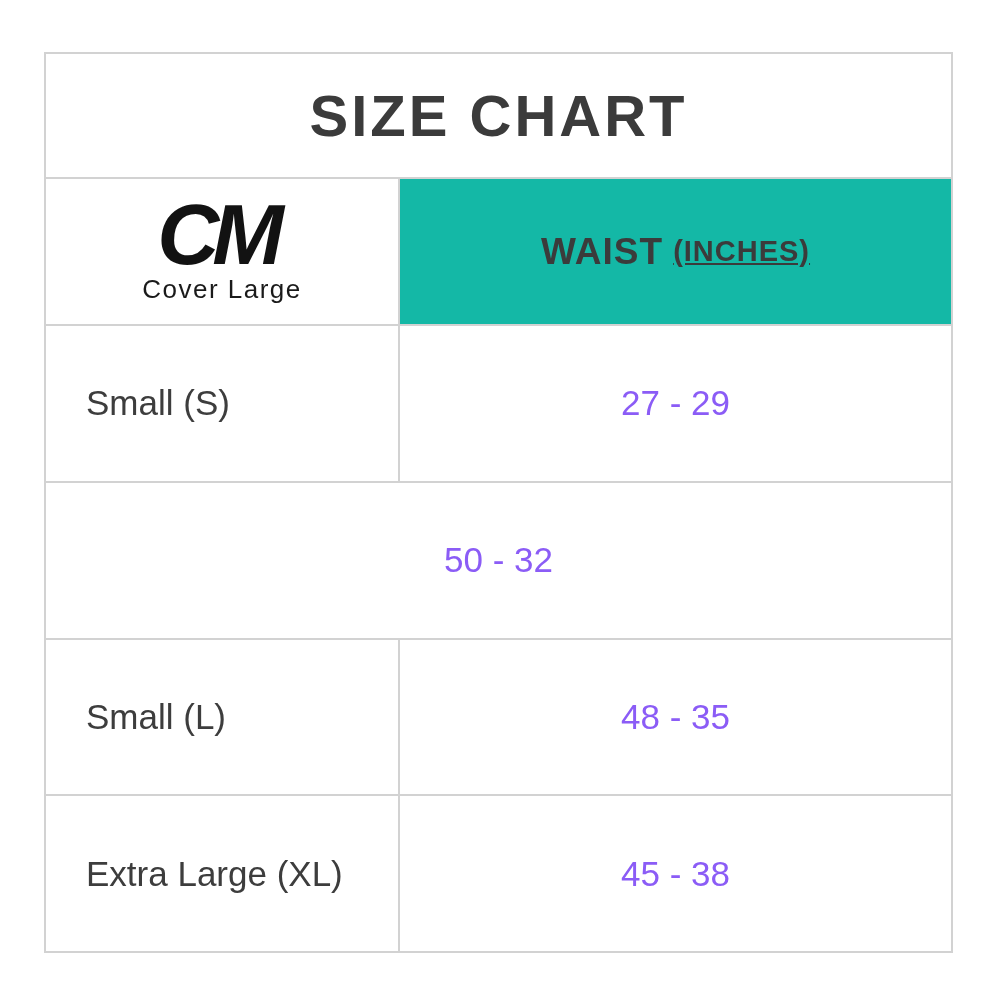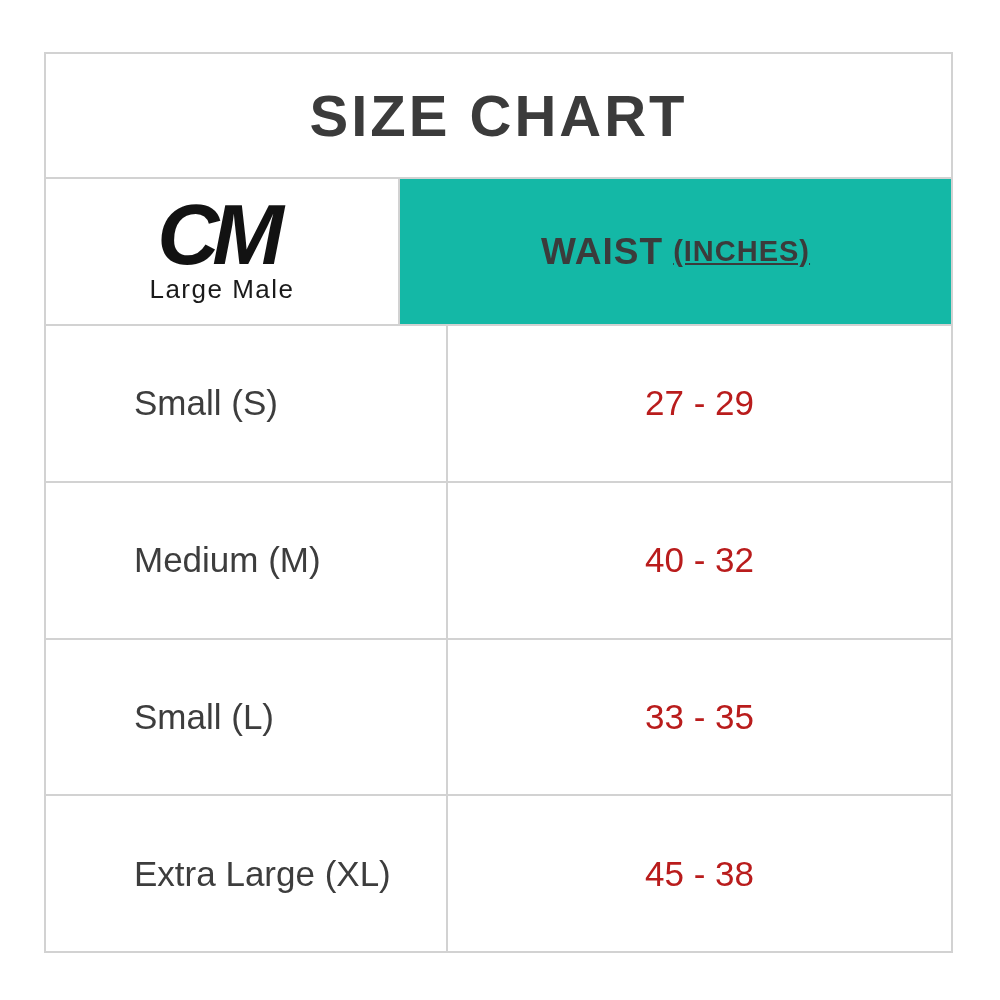--- a/index.html
+++ b/index.html
@@ -89,77 +89,75 @@
     color: #3b3b3b;
     letter-spacing: 1px;
     text-decoration: underline;
   }
   
   .data-row {
     flex: 1 1 auto;
     display: flex;
     border-bottom: 2px solid #d2d2d2;
     background: #ffffff;
-    padding-left: 48px;
   }
   .data-row:last-child { border-bottom: none; }
   .size-cell {
     width: 354px;
     flex: 0 0 354px;
     border-right: 2px solid #d2d2d2;
     display: flex;
     align-items: center;
     padding-left: 40px;
     font-size: 35px;
     color: #3d3d3d;
     white-space: nowrap;
   }
   .value-cell {
     flex: 1;
     display: flex;
     align-items: center;
     justify-content: center;
     font-size: 35px;
-    color: #b91c1c;
+    color: #8b5cf6;
     white-space: nowrap;
   }
 </style>
 </head>
 <body>
 
 <div class="size-chart">
 
   <div class="title-row">
     <div class="chart-title">SIZE CHART</div>
   </div>
 
   <div class="header-row">
     <div class="logo-cell">
       <div class="logo-cm">CM</div>
-      <div class="logo-sub">Large Male</div>
+      <div class="logo-sub">Cover Large</div>
     </div>
     <div class="waist-cell">
       <span class="waist-main">WAIST</span>
       <span class="waist-unit">(INCHES)</span>
     </div>
   </div>
 
   <div class="data-row">
     <div class="size-cell">Small (S)</div>
     <div class="value-cell">27 - 29</div>
   </div>
 
   <div class="data-row">
-    <div class="size-cell">Medium (M)</div>
-    <div class="value-cell">40 - 32</div>
+    <div class="value-cell">50 - 32</div>
   </div>
 
   <div class="data-row">
     <div class="size-cell">Small (L)</div>
-    <div class="value-cell">33 - 35</div>
+    <div class="value-cell">48 - 35</div>
   </div>
 
   <div class="data-row">
     <div class="size-cell">Extra Large (XL)</div>
     <div class="value-cell">45 - 38</div>
   </div>
 
 </div>
 
 </body></html>

